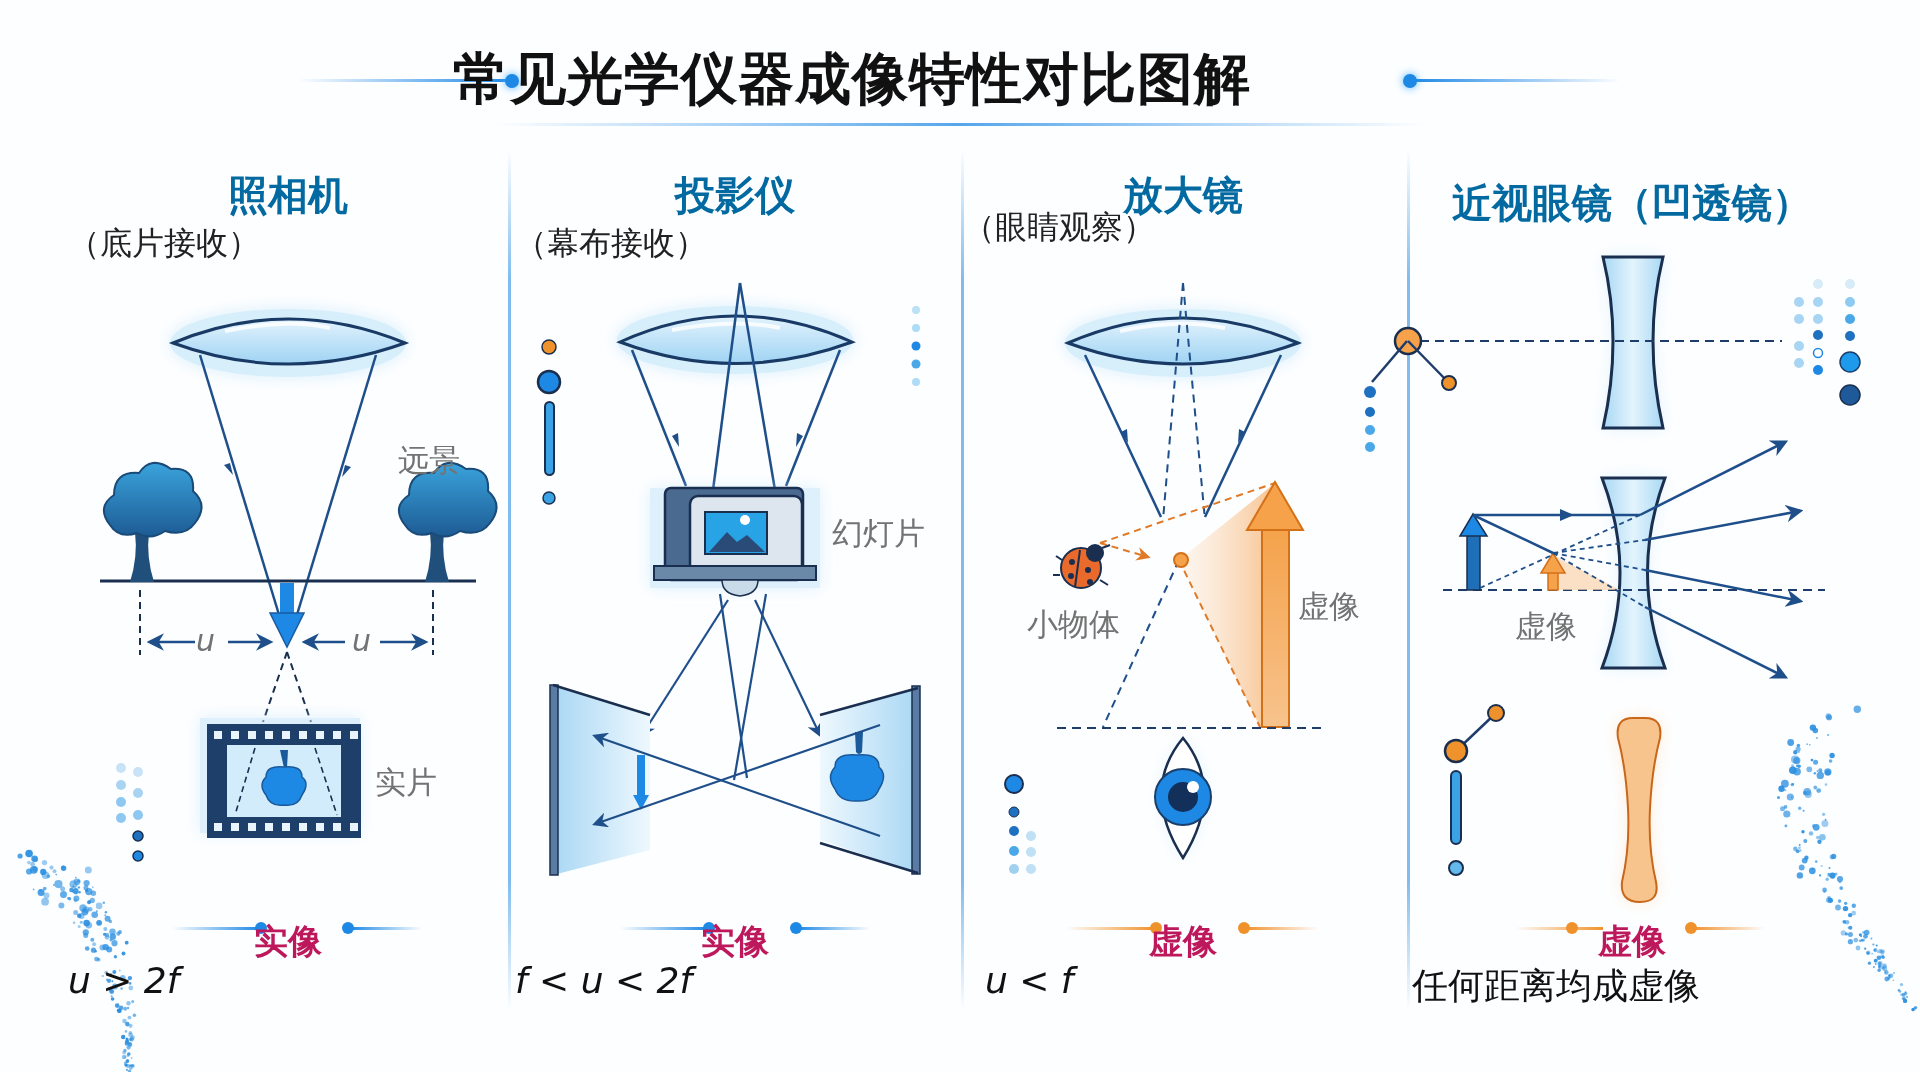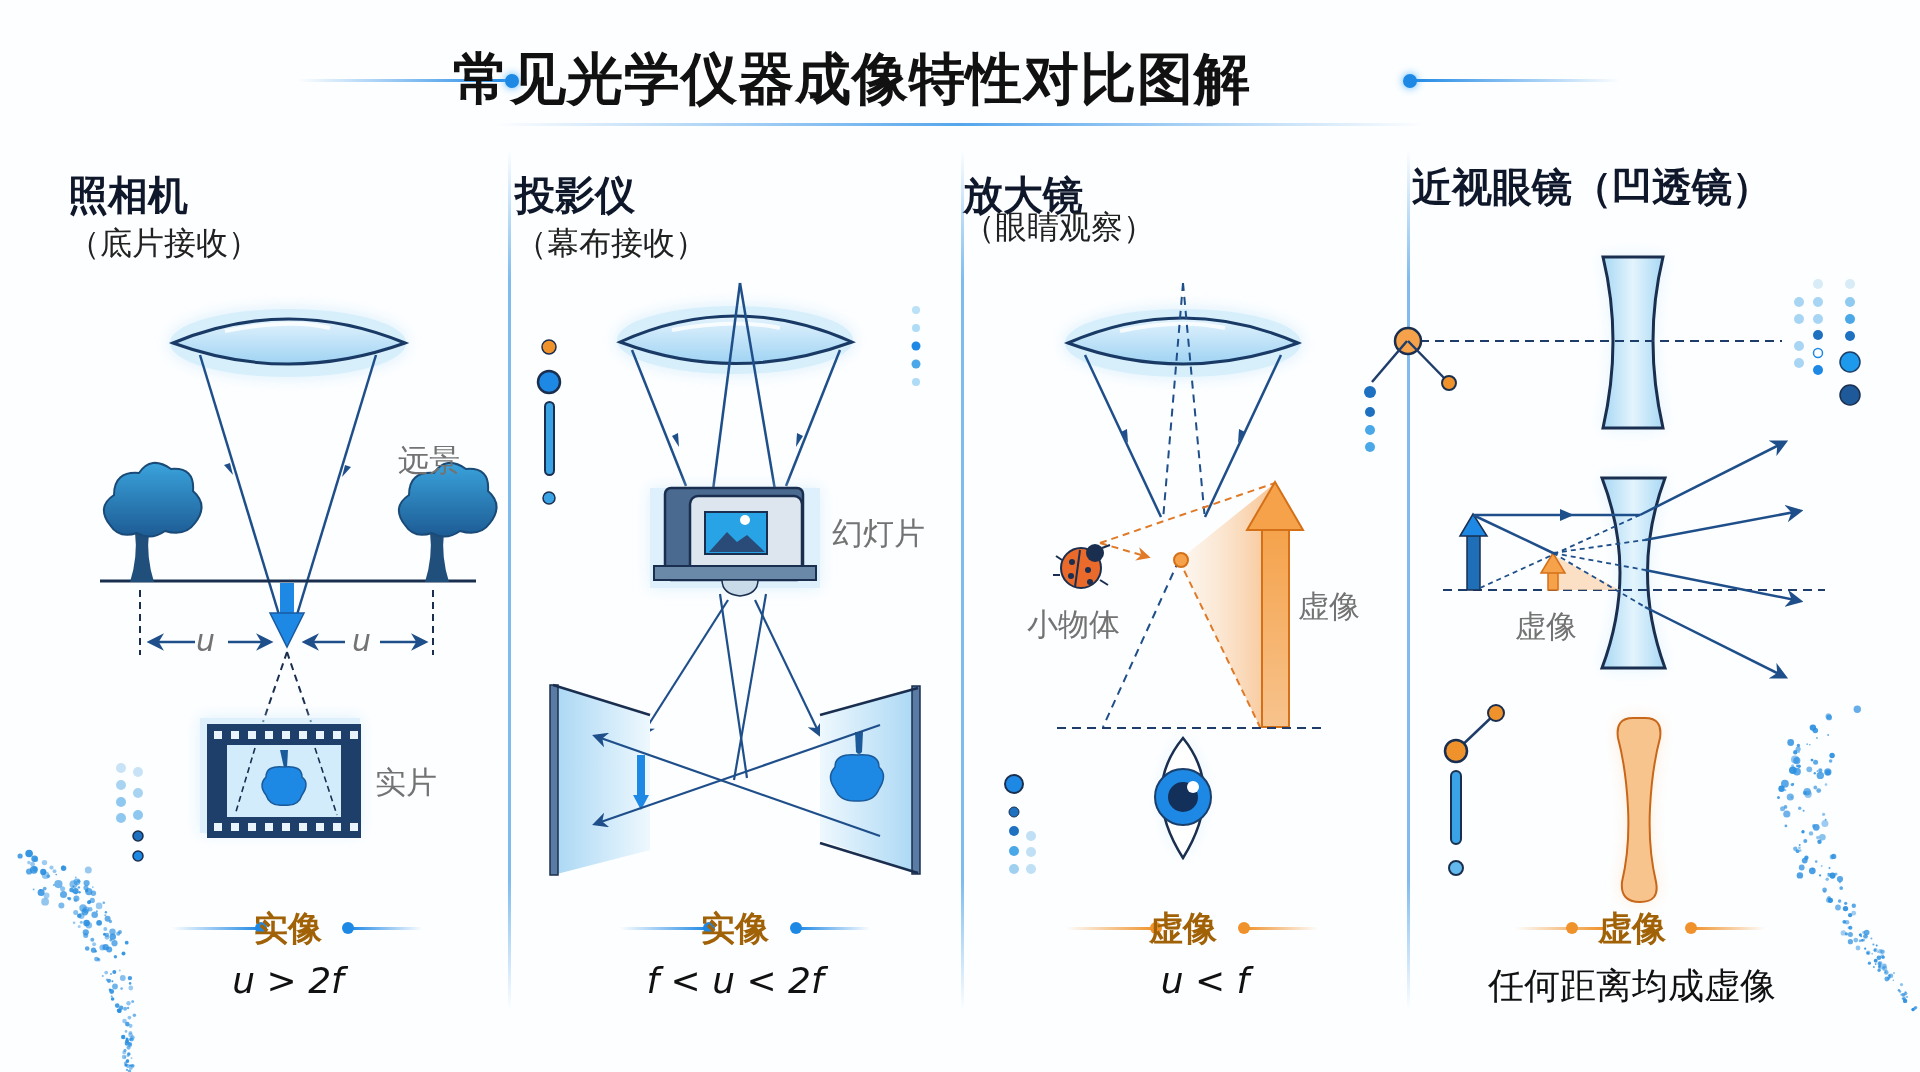--- a/index.html
+++ b/index.html
@@ -15,25 +15,25 @@
     font-size: 56px; font-weight: bold; letter-spacing: 1px; color: #111;
   }
   .title-line { position: absolute; height: 3px; top: 79px; }
   .title-line.left { left: 298px; width: 212px; background: linear-gradient(90deg, rgba(30,140,230,0), #1e88e5); }
   .title-line.right { left: 1410px; width: 210px; background: linear-gradient(90deg, #1e88e5, rgba(30,140,230,0)); }
   .title-dot { position: absolute; width: 14px; height: 14px; border-radius: 50%; background: #1e88e5; top: 74px; box-shadow: 0 0 8px #4fb3ff; }
   .title-under { position: absolute; left: 495px; width: 930px; top: 123px; height: 3px;
     background: linear-gradient(90deg, rgba(30,136,229,0), rgba(30,136,229,0.75), rgba(30,136,229,0)); }
   .divider { position: absolute; top: 150px; height: 860px; width: 3px;
     background: linear-gradient(180deg, rgba(74,160,230,0), rgba(74,160,230,0.7) 15%, rgba(74,160,230,0.7) 85%, rgba(74,160,230,0)); }
-  .panel-title { position: absolute; width: 440px; text-align: left; font-size: 40px; font-weight: bold; color: #0f172a; }
+  .panel-title { position: absolute; width: 440px; text-align: center; font-size: 40px; font-weight: bold; color: #0369a1; }
   .panel-sub { position: absolute; width: 440px; text-align: left; font-size: 32px; color: #222; }
   .label { position: absolute; font-size: 31px; color: #737373; white-space: nowrap; }
-  .result { position: absolute; width: 440px; text-align: center; font-size: 34px; font-weight: bold; color: #a16207; }
-  .formula { position: absolute; width: 440px; text-align: center; font-size: 36px; font-style: italic; color: #111; font-family: "DejaVu Sans", sans-serif; }
+  .result { position: absolute; width: 440px; text-align: center; font-size: 34px; font-weight: bold; color: #be185d; margin-top: 13px; }
+  .formula { position: absolute; width: 440px; text-align: left; font-size: 36px; font-style: italic; color: #111; font-family: "DejaVu Sans", sans-serif; }
   .formula.cn { font-style: normal; font-size: 36px; }
   svg.scene { position: absolute; left: 0; top: 0; }
 </style>
 </head>
 <body>
 
 <div class="title-line left"></div>
 <div class="title-dot" style="left:505px"></div>
 <div class="title">常见光学仪器成像特性对比图解</div>
 <div class="title-dot" style="left:1403px"></div>
@@ -46,21 +46,21 @@
 
 <div class="panel-title" style="left:68px; top:168px">照相机</div>
 <div class="panel-sub" style="left:68px; top:222px">（底片接收）</div>
 
 <div class="panel-title" style="left:515px; top:168px">投影仪</div>
 <div class="panel-sub" style="left:515px; top:222px">（幕布接收）</div>
 
 <div class="panel-title" style="left:963px; top:168px">放大镜</div>
 <div class="panel-sub" style="left:963px; top:206px">（眼睛观察）</div>
 
-<div class="panel-title" style="left:1412px; top:160px; width:440px">近视眼镜（凹透镜）</div>
+<div class="panel-title" style="left:1412px; top:176px; width:440px">近视眼镜（凹透镜）</div>
 
 <svg class="scene" width="1920" height="1072" viewBox="0 0 1920 1072">
   <defs>
     <linearGradient id="lensGrad" x1="0" y1="0" x2="0" y2="1">
       <stop offset="0" stop-color="#e3f3fd"></stop>
       <stop offset="1" stop-color="#9fd3f3"></stop>
     </linearGradient>
     <linearGradient id="treeGrad" x1="0" y1="0" x2="0" y2="1">
       <stop offset="0" stop-color="#3aa3dc"></stop>
       <stop offset="1" stop-color="#1d5b94"></stop>

